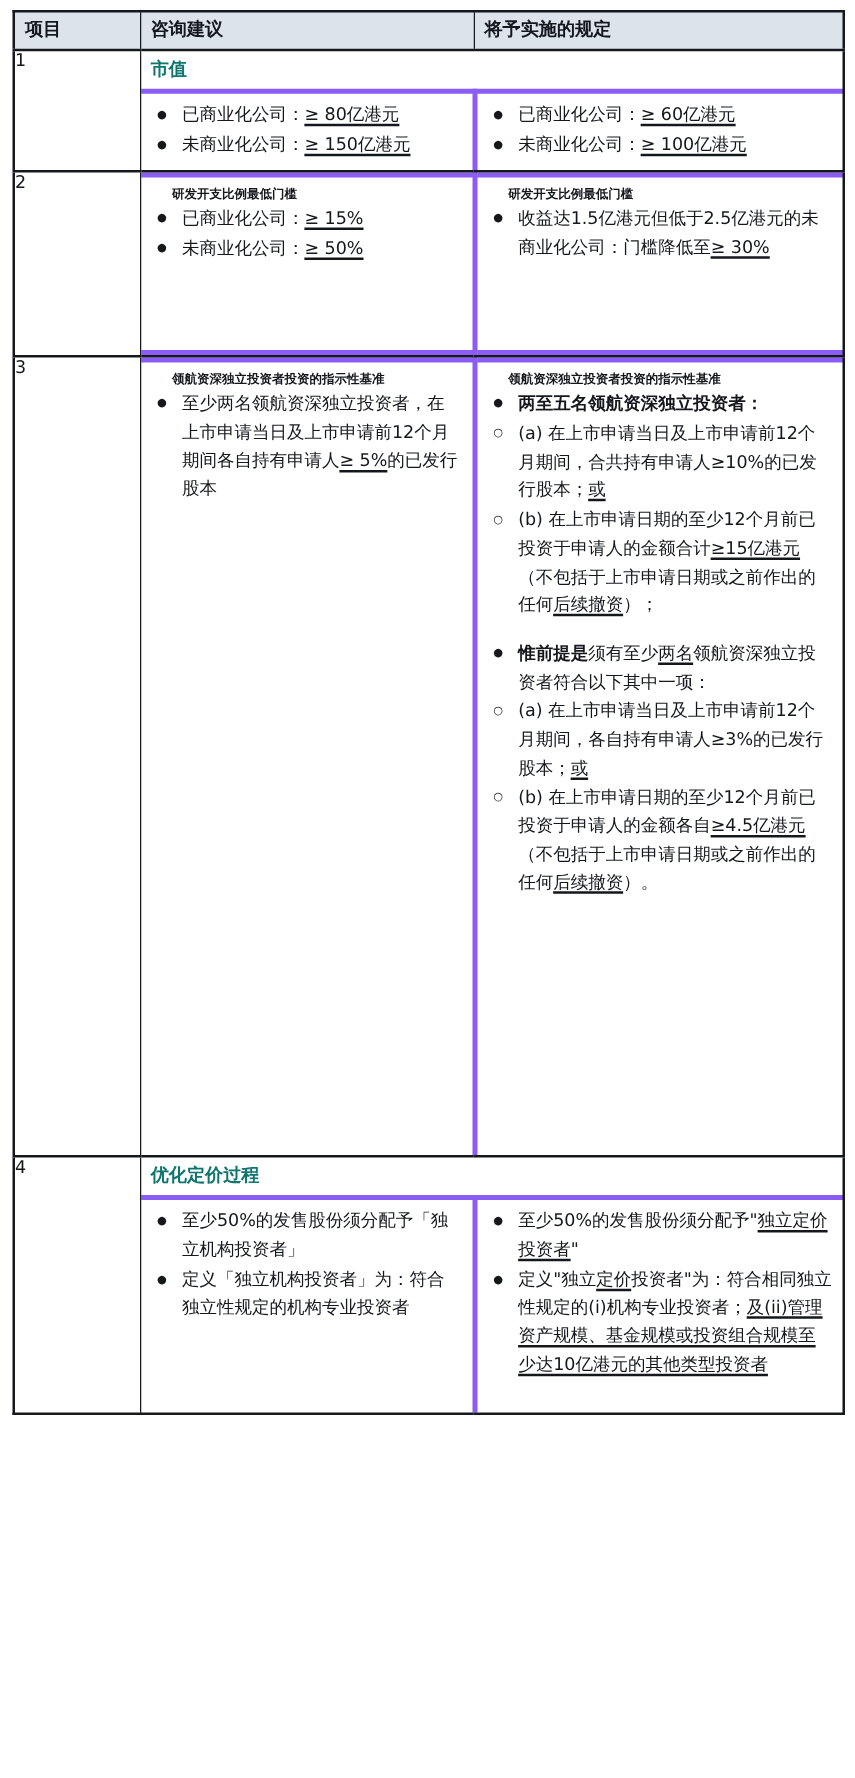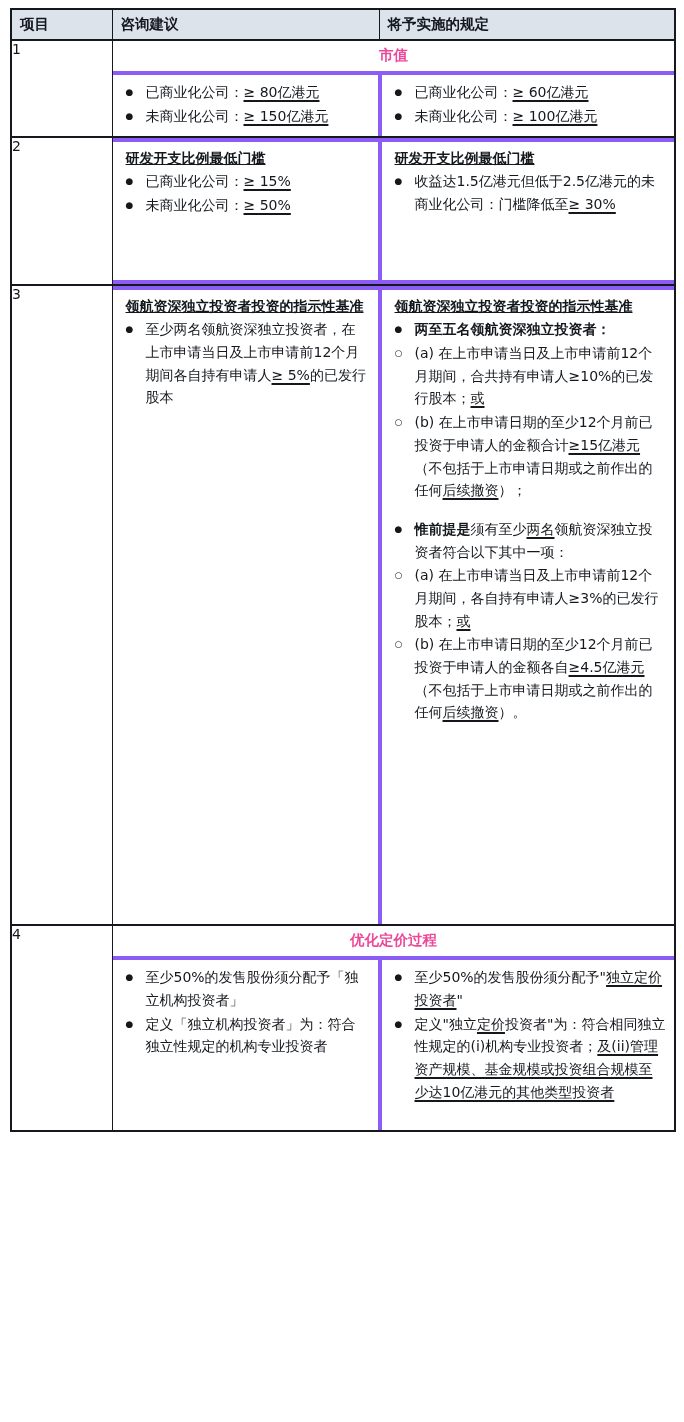--- a/index.html
+++ b/index.html
@@ -69,41 +69,39 @@
   }
   table.inner col.i-prop { width: 267px; }
   table.inner col.i-rule { width: 295px; }
 
   table.inner td {
     border: 4px solid #8b5cf6;
     vertical-align: top;
     padding: 6px 9px 8px 9px;
   }
   table.inner td.banner {
-    text-align: center;
     font-weight: 700;
     font-size: 14.5px;
-    color: #ec4899;
+    color: #0f766e;
     padding: 5px 8px 6px 8px;
     border-left: 0;
     border-right: 0;
     border-top: 0;
   }
   table.inner tr.split td.left  { border-left: 0; border-bottom: 0; }
   table.inner tr.split td.right { border-right: 0; border-bottom: 0; }
   table.inner tr.split-mid td.left  { border-left: 0; }
   table.inner tr.split-mid td.right { border-right: 0; }
 
   .subhead {
     font-weight: 700;
-    font-size: 14px;
+    font-size: 10px;
     line-height: 1.5;
     color: #14181d;
-    margin: 0 0 1px 4px;
-    text-decoration: underline;
+    margin: 0 0 1px 16px;
   }
 
   ul.bl { margin: 0; padding: 0; list-style: none; }
   ul.bl > li {
     position: relative;
     padding-left: 24px;
     font-size: 14px;
     line-height: 1.62;
     color: #14181d;
     margin: 0 0 1px 0;

